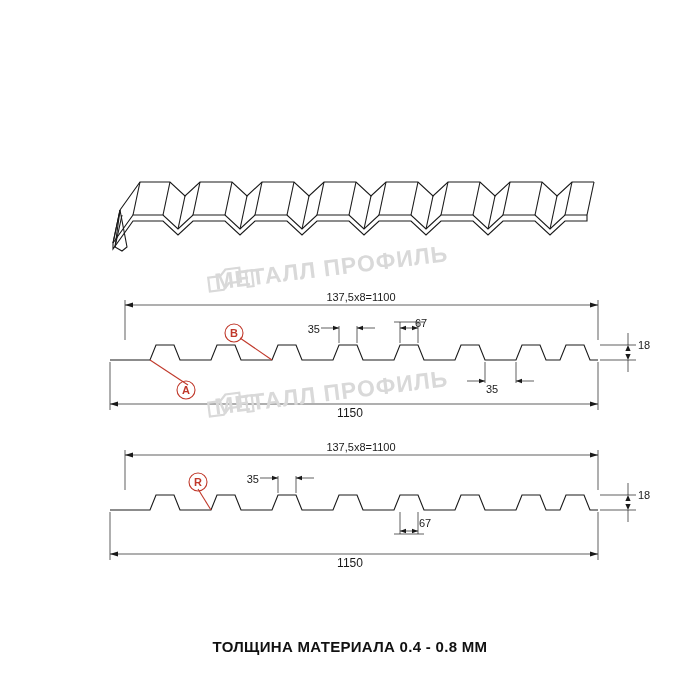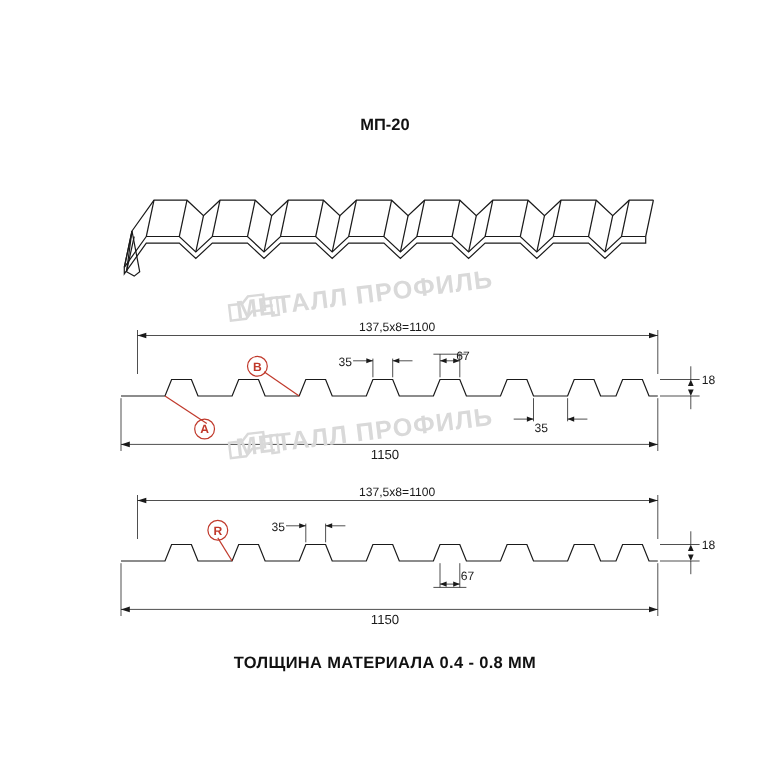--- a/index.html
+++ b/index.html
@@ -11,21 +11,21 @@
   .title {
     position:absolute; left:0; right:0; top:58px;
     text-align:center; font-size:31px; font-weight:bold; letter-spacing:0.5px;
     color:#111;
   }
   .subtitle {
     position:absolute; left:0; right:0; top:105px;
     text-align:center; font-size:15px; font-weight:bold; color:#111;
   }
   .footer {
-    position:absolute; left:0; right:0; top:594px;
+    position:absolute; left:0; right:0; top:638px;
     text-align:center; font-size:15px; font-weight:bold; color:#111;
     letter-spacing:0.3px;
   }
 
   
   .wm {
     position:absolute;
     font-size:23px; font-weight:bold; color:#d9d9d9;
     letter-spacing:1px;
     white-space:nowrap;
@@ -43,21 +43,20 @@
   .lbl-b { font-family:"Liberation Sans", sans-serif; font-size:12px; fill:#1a1a1a; }
   .mk { font-family:"Liberation Sans", sans-serif; font-size:11px; font-weight:bold; fill:#c0392b; }
   .mkline { fill:none; stroke:#c0392b; stroke-width:1.1; }
   .mkcirc { fill:none; stroke:#c0392b; stroke-width:1.1; }
 </style>
 </head>
 <body>
 
 <div class="page">
 
-  <div class="subtitle">МП-20</div>
 
   <svg width="700" height="700" viewBox="0 0 700 700">
     <g class="ln">
 
       <path d="M120 210 L140 182 L170 182 L185 196 L200 182 L232 182 L247 196 L262 182 L294 182 L309 196 L324 182 L356 182 L371 196 L386 182 L418 182 L433 196 L448 182 L480 182 L495 196 L510 182 L542 182 L557 196 L572 182 L594 182"></path>
 
       <path d="M113 243 L133 215 L163 215 L178 229 L193 215 L225 215 L240 229 L255 215 L287 215 L302 229 L317 215 L349 215 L364 229 L379 215 L411 215 L426 229 L441 215 L473 215 L488 229 L503 215 L535 215 L550 229 L565 215 L587 215"></path>
 
       <path d="M120 210 L113 243"></path>
       <path d="M140 182 L133 215"></path>

